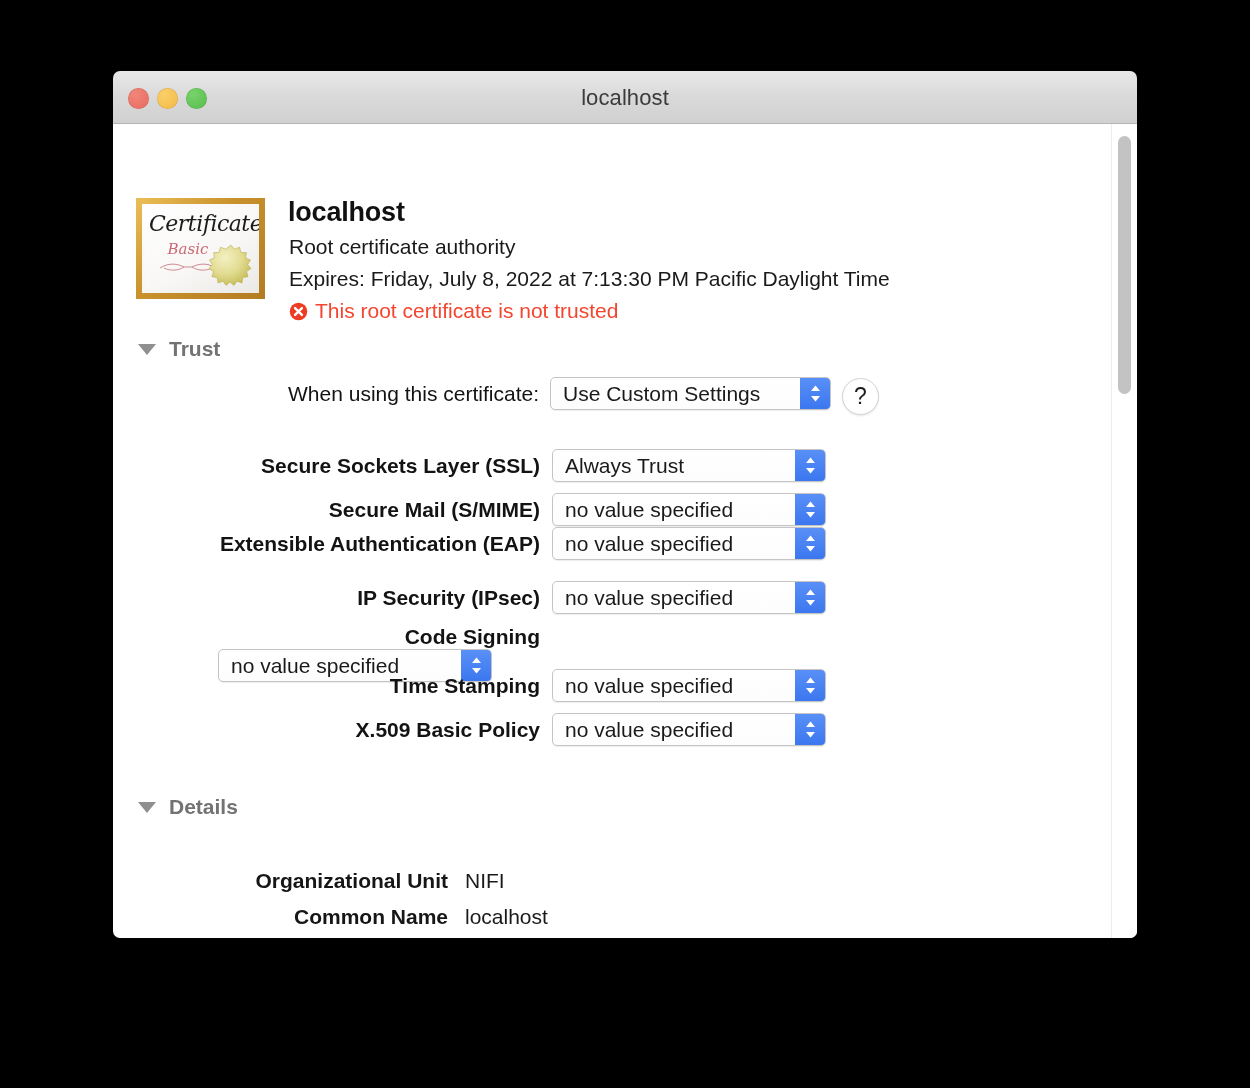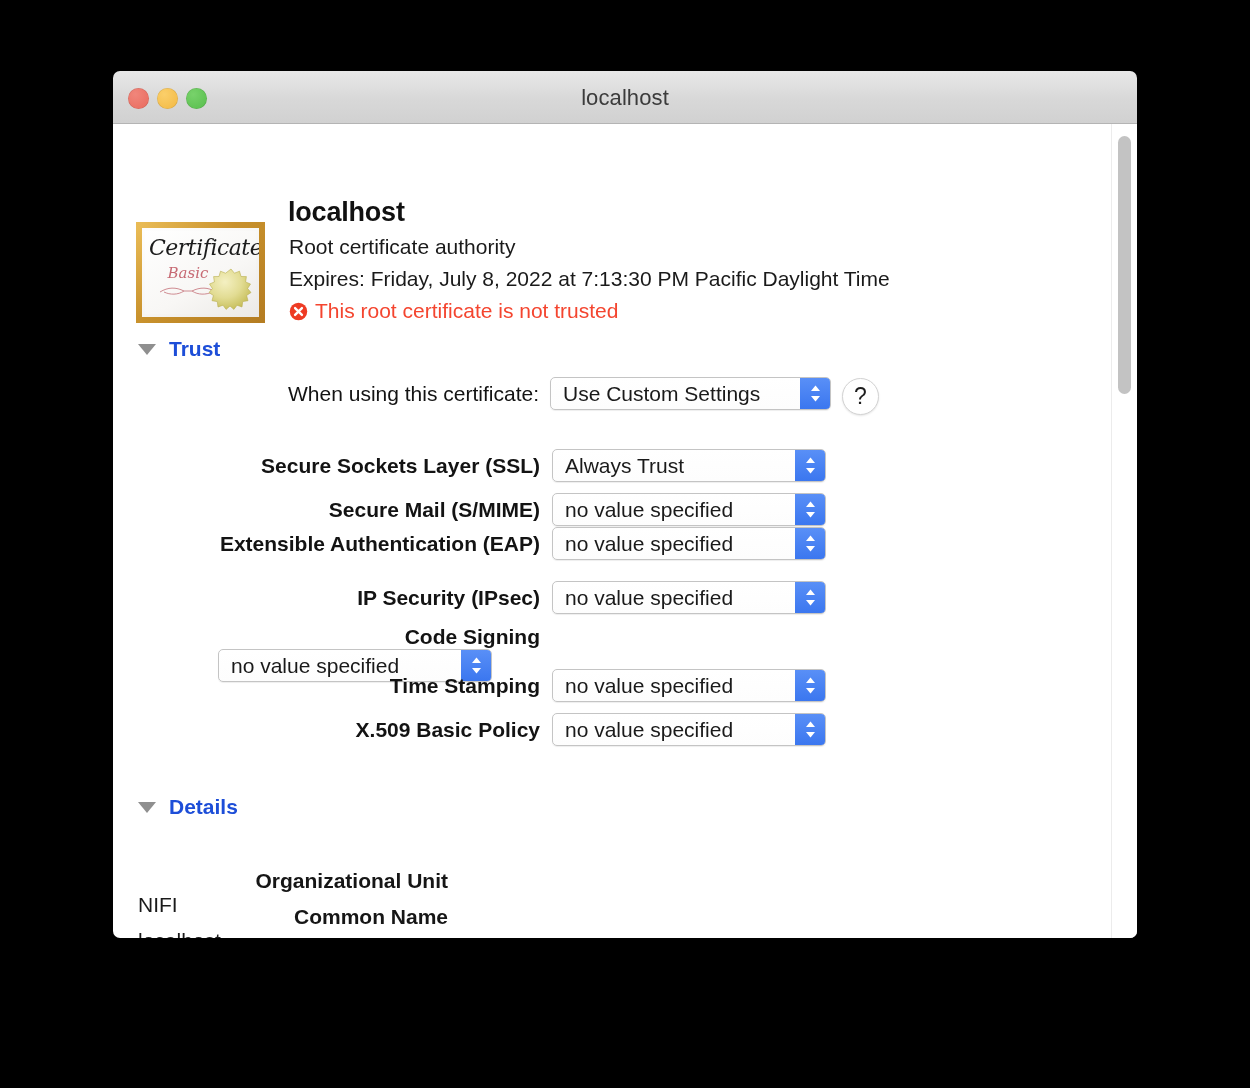--- a/index.html
+++ b/index.html
@@ -101,21 +101,20 @@
     position: absolute;
     left: 23px;
     top: 74px;
     width: 129px;
     height: 101px;
     box-sizing: border-box;
     border: 6px solid;
     border-image: linear-gradient(135deg, #e9bb55 0%, #c8912c 45%, #b57d22 100%) 1;
     background: linear-gradient(150deg, #fefefe 0%, #f7f6f4 55%, #ebe9e6 100%);
     overflow: hidden;
-    margin-top: 24px;
   }
   .cert-icon .inner-pad {
     position: absolute;
     inset: 3px;
     background: linear-gradient(150deg, #ffffff 0%, #f8f7f5 60%, #eceae7 100%);
   }
   .cert-word {
     position: absolute;
     left: 7px;
     top: 9px;
@@ -207,21 +206,21 @@
   .tri {
     width: 0;
     height: 0;
     border-left: 9px solid transparent;
     border-right: 9px solid transparent;
     border-top: 11px solid #8f8f8f;
   }
   .section-label {
     font-size: 21px;
     font-weight: bold;
-    color: #1d4ed8;
+    color: #737373;
   }
   #trust-head  { left: 25px; top: 213px; }
   #details-head{ left: 25px; top: 671px; }
 
   
   .row {
     position: absolute;
     display: flex;
     align-items: center;
   }
@@ -309,21 +308,20 @@
   }
   .detail-sec .rule {
     width: 650px;
     height: 2px;
     background: #e6e6e6;
   }
   .detail-row {
     position: absolute;
     display: flex;
     align-items: baseline;
-    flex-direction: column;
   }
   .detail-row .d-label {
     width: 310px;
     text-align: right;
     padding-right: 17px;
     font-size: 21px;
     font-weight: bold;
     color: #161616;
     white-space: nowrap;
   }

